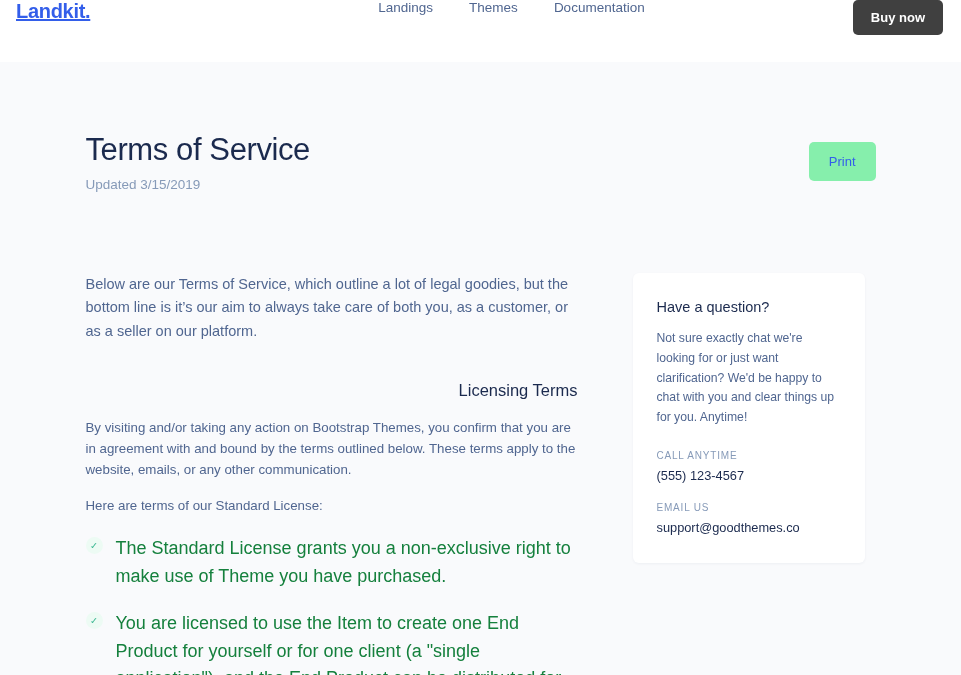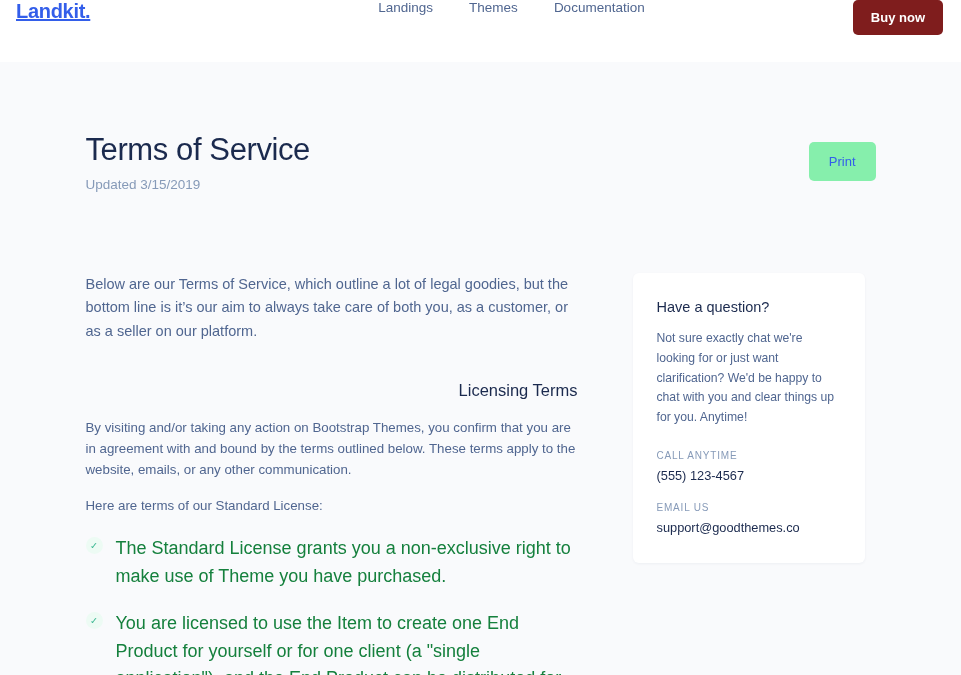--- a/index.html
+++ b/index.html
@@ -41,21 +41,21 @@
   .nav-link {
     font-size: 13.5px;
     color: #506690;
     text-decoration: none;
     white-space: nowrap;
   }
   .nav-right {
     margin-left: auto;
   }
   .btn-buy {
-    background: #7f1d1d;
+    background: #404040;
     color: #ffffff;
     font-size: 13px;
     font-weight: bold;
     border: none;
     border-radius: 5px;
     padding: 10px 18px;
     cursor: pointer;
     font-family: "Liberation Sans", sans-serif;
     white-space: nowrap;
   }

